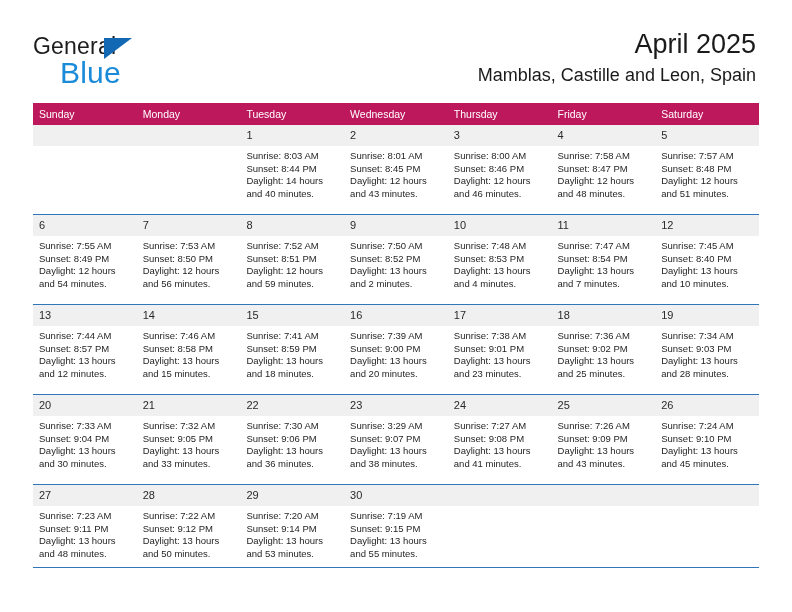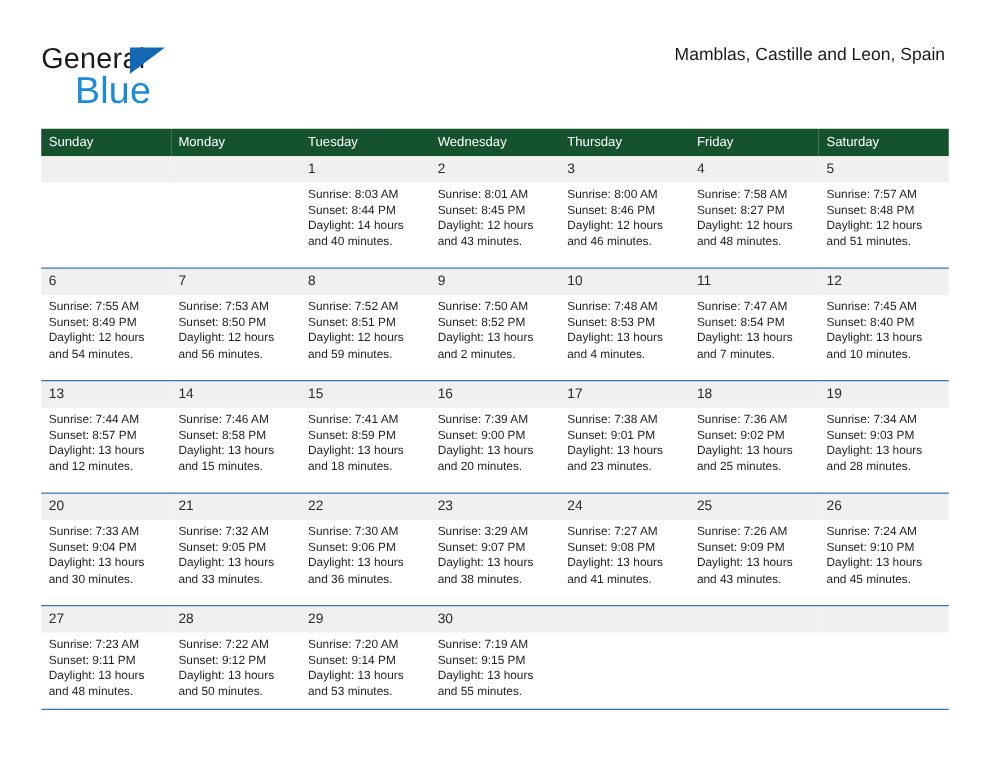--- a/index.html
+++ b/index.html
@@ -70,37 +70,37 @@
     text-align: right;
   }
   .cal-title {
     font-size: 27px;
     color: #1a1a1a;
     line-height: 32px;
     font-weight: normal;
     margin: 0;
   }
   .cal-subtitle {
-    font-size: 14px;
+    font-size: 18px;
     color: #1a1a1a;
     line-height: 18px;
     margin: 6px 0 0 0;
   }
 
   
   .calendar {
     position: absolute;
     left: 33px;
     top: 103px;
     width: 726px;
     border-collapse: collapse;
     table-layout: fixed;
   }
   .calendar th {
-    background: #14532d;
+    background: #be185d;
     color: #ffffff;
     font-size: 10.5px;
     font-weight: normal;
     text-align: left;
     padding: 5px 0 5px 6px;
     height: 11px;
     border: none;
   }
   .calendar td {
     vertical-align: top;
@@ -151,20 +151,21 @@
 
   <div class="top-bar">
 
     <div class="logo">
       <span class="logo-general">General</span>
       <span class="logo-tri"></span>
       <span class="logo-blue">Blue</span>
     </div>
 
     <div class="title-block">
+      <h1 class="cal-title">April 2025</h1>
       <p class="cal-subtitle">Mamblas, Castille and Leon, Spain</p>
     </div>
 
   </div>
 
   <table class="calendar">
     <thead>
       <tr>
         <th>Sunday</th>
         <th>Monday</th>
@@ -204,21 +205,21 @@
             <div class="details">
               <div>Sunrise: 8:00 AM</div>
               <div>Sunset: 8:46 PM</div>
               <div class="daylight">Daylight: 12 hours and 46 minutes.</div>
             </div>
           </td>
           <td>
             <div class="daynum">4</div>
             <div class="details">
               <div>Sunrise: 7:58 AM</div>
-              <div>Sunset: 8:27 PM</div>
+              <div>Sunset: 8:47 PM</div>
               <div class="daylight">Daylight: 12 hours and 48 minutes.</div>
             </div>
           </td>
           <td>
             <div class="daynum">5</div>
             <div class="details">
               <div>Sunrise: 7:57 AM</div>
               <div>Sunset: 8:48 PM</div>
               <div class="daylight">Daylight: 12 hours and 51 minutes.</div>
             </div>

